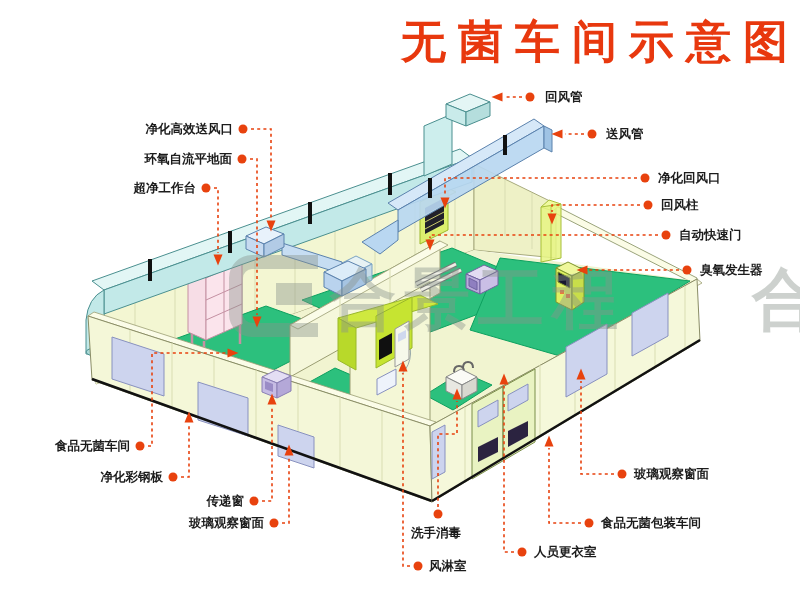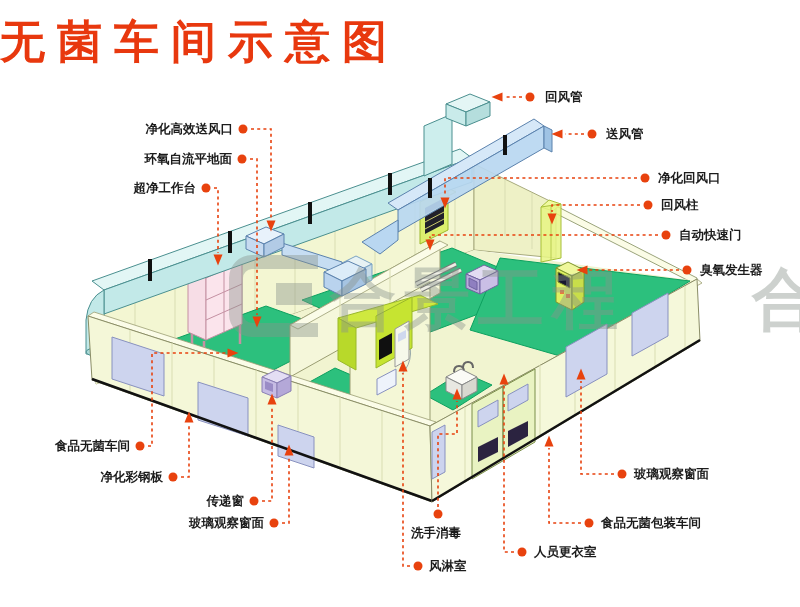--- a/index.html
+++ b/index.html
@@ -1,18 +1,18 @@
 <!DOCTYPE html>
 <html><head>
 <meta charset="utf-8">
 <style>
   html,body{margin:0;padding:0;background:#ffffff;}
   .stage{position:relative;width:800px;height:607px;background:#ffffff;overflow:hidden;
          font-family:"DejaVu Sans","Liberation Sans",sans-serif;}
-  .title{position:absolute;left:0;right:0;top:12px;text-align:left;
+  .title{position:absolute;left:0;right:0;top:12px;text-align:right;
          font-size:45px;font-weight:700;color:#e8380e;letter-spacing:12px;
          font-family:"DejaVu Sans",sans-serif;}
   svg{position:absolute;left:0;top:0;}
   .lbl{font-size:12.5px;font-weight:700;fill:#1c1c1c;}
   .wm{font-size:66px;font-weight:700;fill:#8a948c;letter-spacing:8px;}
 </style>
 </head>
 <body>
 
 <div class="stage">

